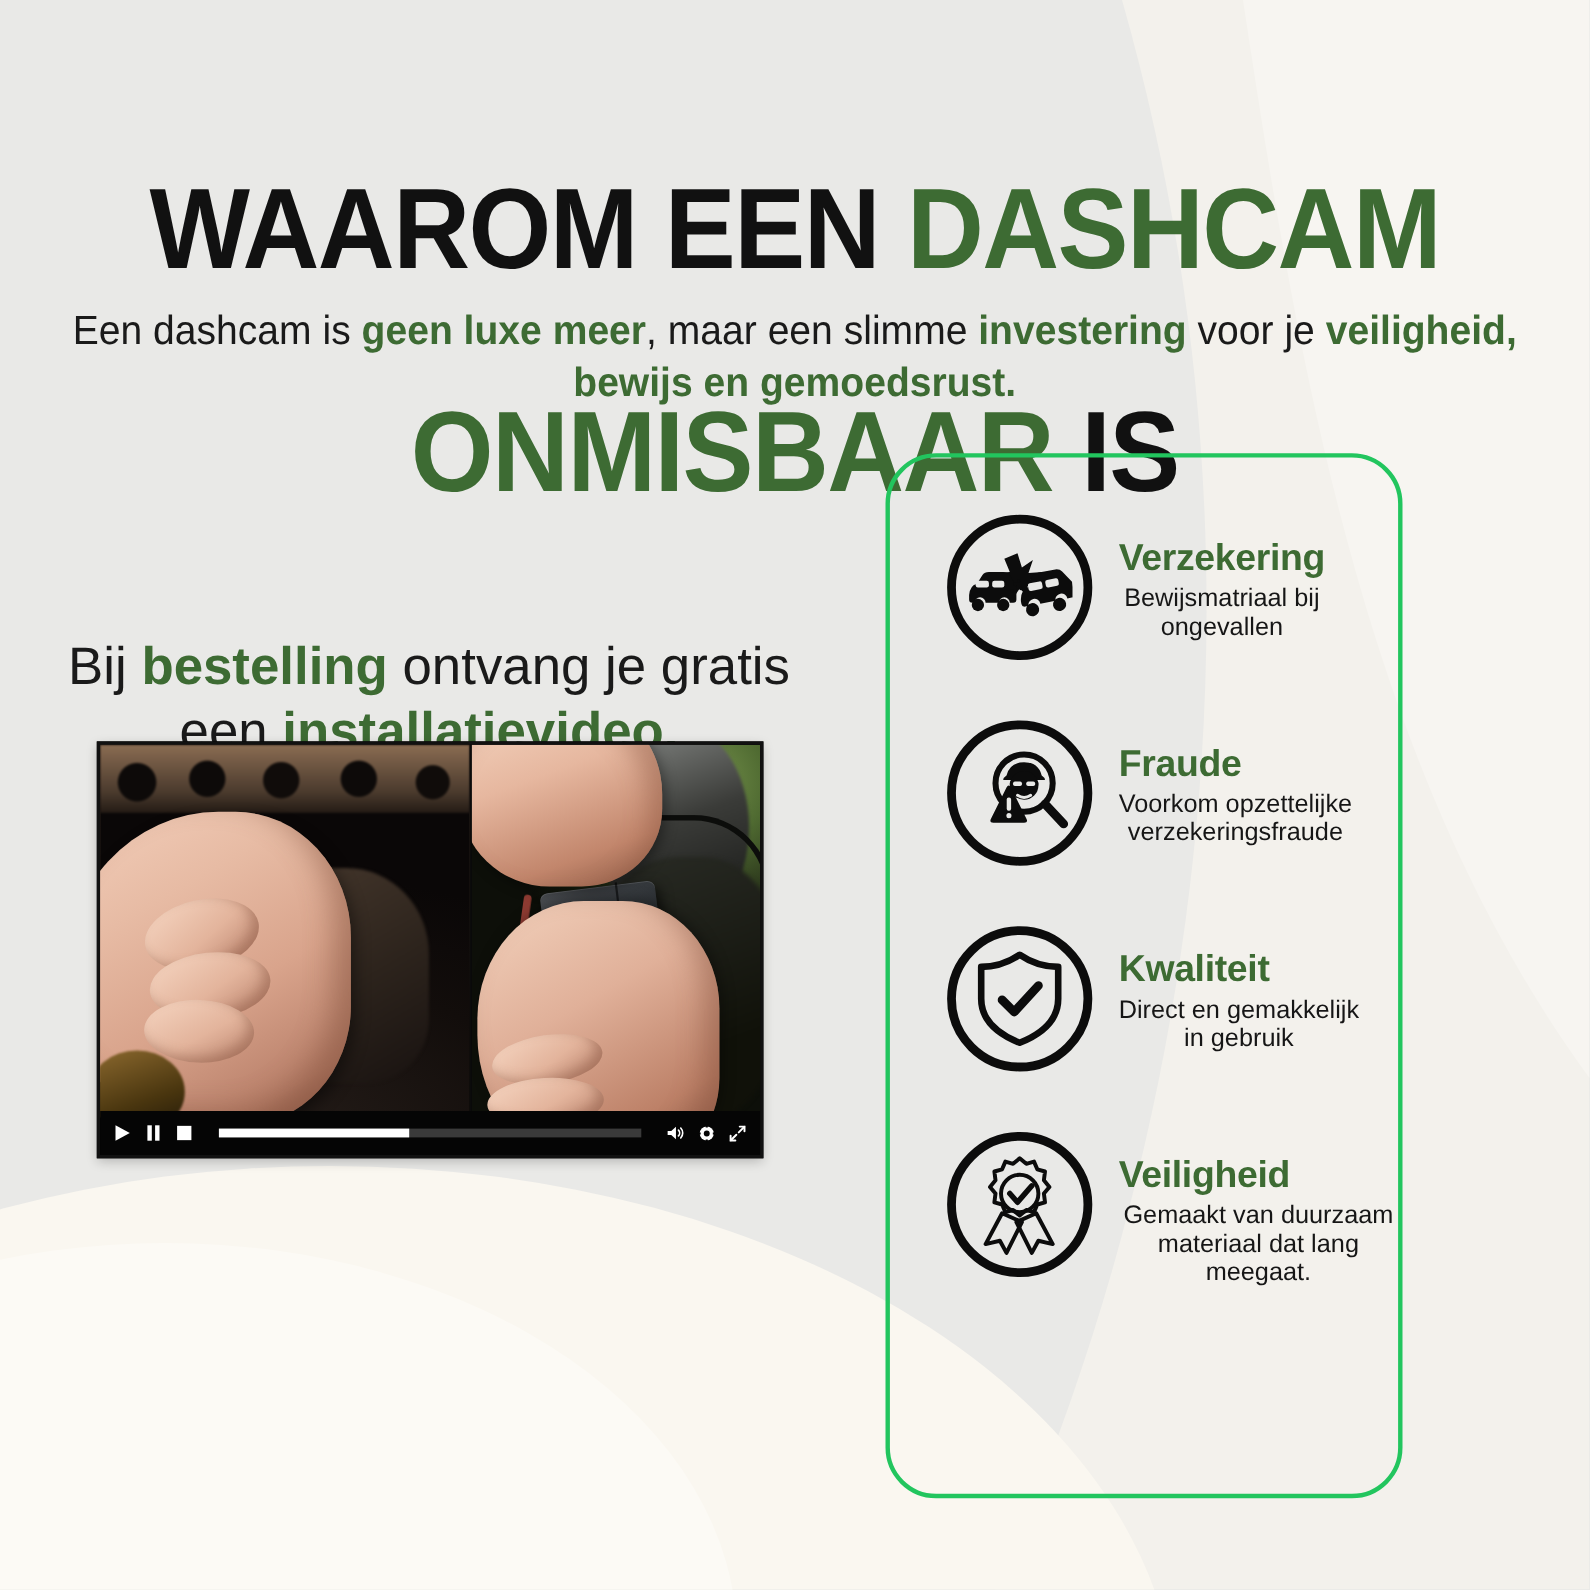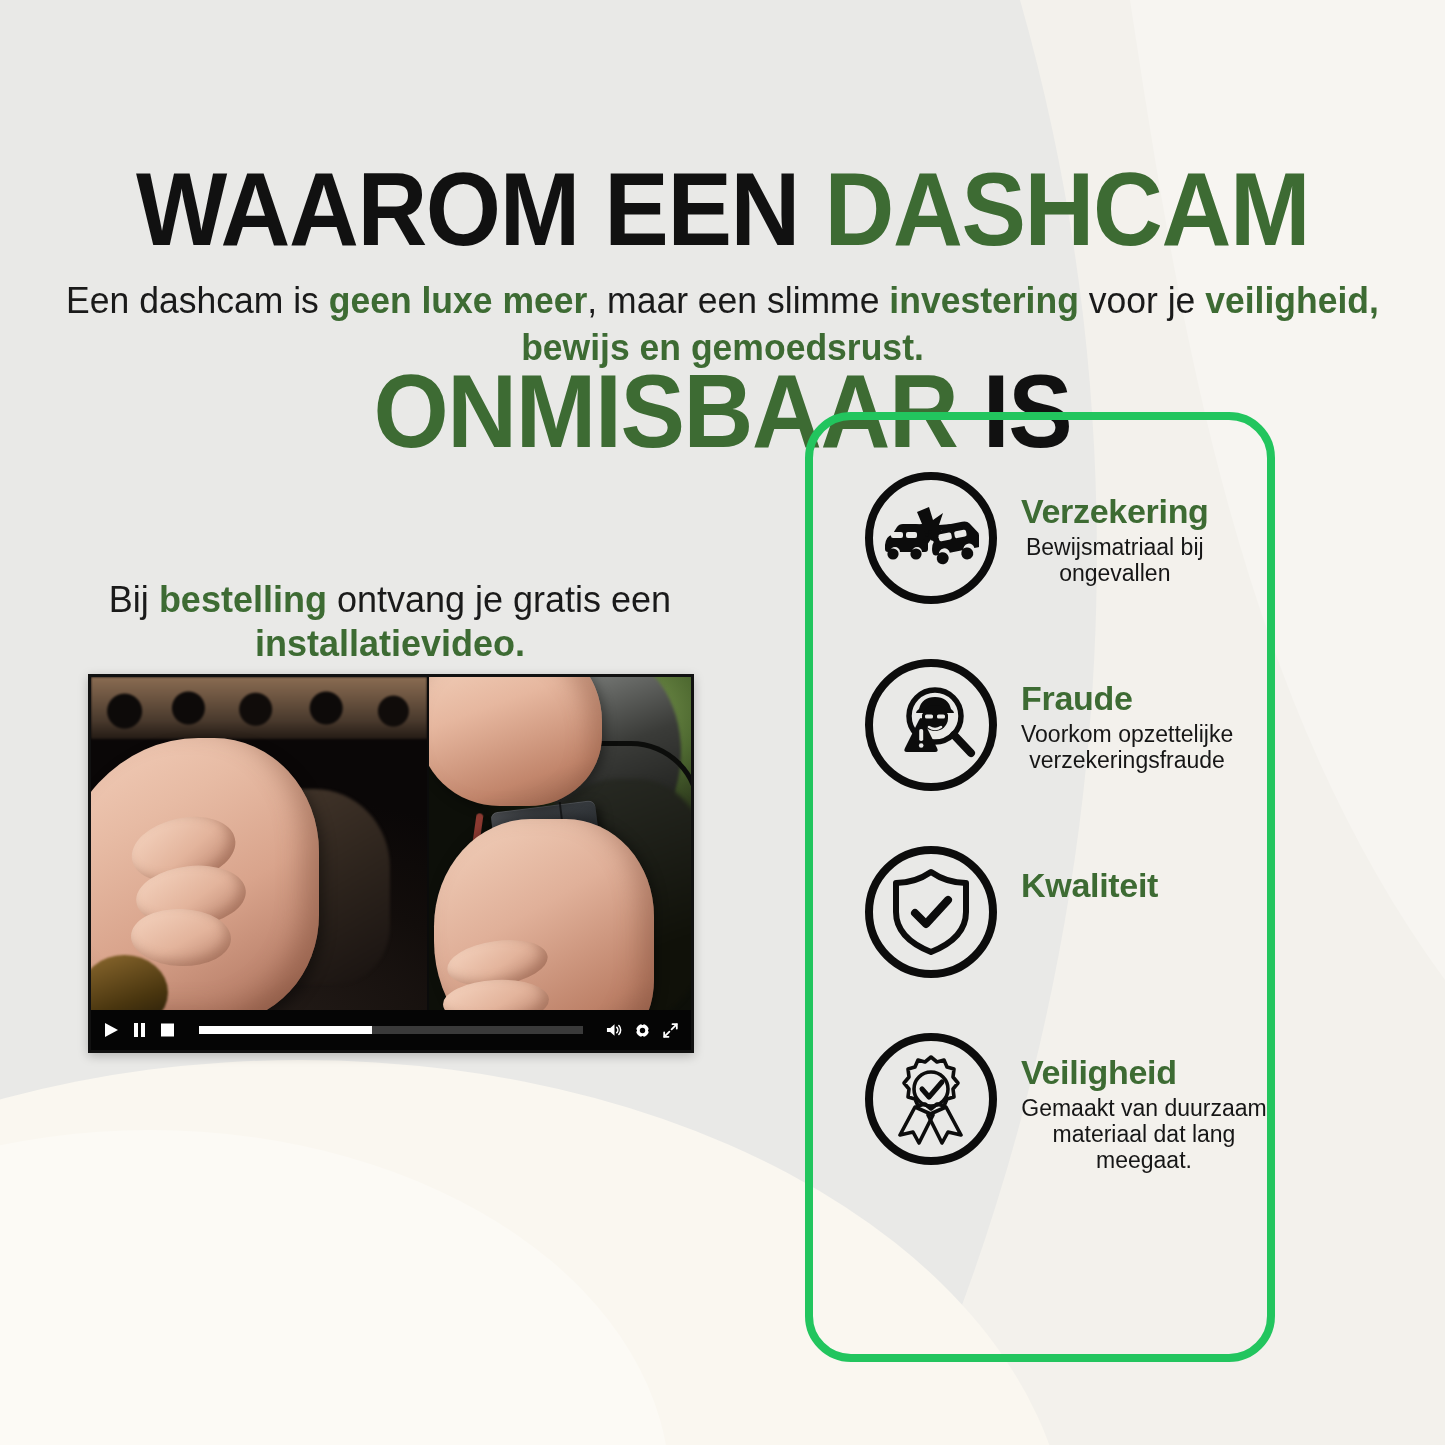--- a/index.html
+++ b/index.html
@@ -43,21 +43,21 @@
     transform-origin:center top;
   }
   .subtitle b { color:#3d6b33; font-weight:700; }
 
   
   .video-caption {
     position:absolute;
     left:60px; top:578px;
     width:660px;
     text-align:center;
-    font-size:36px;
+    font-size:48px;
     line-height:1.22;
     color:#1a1a1a;
   }
   .video-caption b { color:#3d6b33; font-weight:700; }
 
   .video-frame {
     position:absolute;
     left:88px; top:674px;
     width:606px; height:379px;
     background:#000;
@@ -225,21 +225,21 @@
     margin:0 12px;
     background:#3a3a3a;
   }
   .progress .fill { position:absolute; left:0; top:0; bottom:0; background:#ffffff; }
 
   
   .panel {
     position:absolute;
     left:805px; top:412px;
     width:470px; height:950px;
-    border:8px solid #22c55e;
+    border:4px solid #22c55e;
     border-radius:46px;
   }
   .feature {
     position:absolute;
     left:52px;
     display:flex; align-items:flex-start; gap:24px;
   }
   .f-circle {
     width:132px; height:132px;
     border:8px solid #0c0c0c;
@@ -442,20 +442,22 @@
 
     <div class="feature" style="top:426px">
       <div class="f-circle">
         <svg width="80" height="88" viewBox="0 0 80 88">
           <path d="M40 4 q16 11 35 11 v29 q0 26-35 40 q-35-14-35-40 V15 q19 0 35-11 z" fill="none" stroke="#0c0c0c" stroke-width="6" stroke-linejoin="round"></path>
           <path d="M24 45 L35 56 L57 32" fill="none" stroke="#0c0c0c" stroke-width="8" stroke-linecap="round" stroke-linejoin="round"></path>
         </svg>
       </div>
       <div class="f-text">
         <div class="f-title">Kwaliteit</div>
+        <div class="f-desc">Direct en gemakkelijk
+in gebruik</div>
       </div>
     </div>
 
     <div class="feature" style="top:613px">
       <div class="f-circle">
         <svg width="84" height="92" viewBox="0 0 84 92">
           <g fill="none" stroke="#0c0c0c" stroke-width="3.6" stroke-linejoin="round">
 
             <path d="M26 54 L11 82 L24 79 L30 90 L44 62 Z"></path>
             <path d="M57 54 L72 82 L59 79 L53 90 L39 62 Z"></path>

